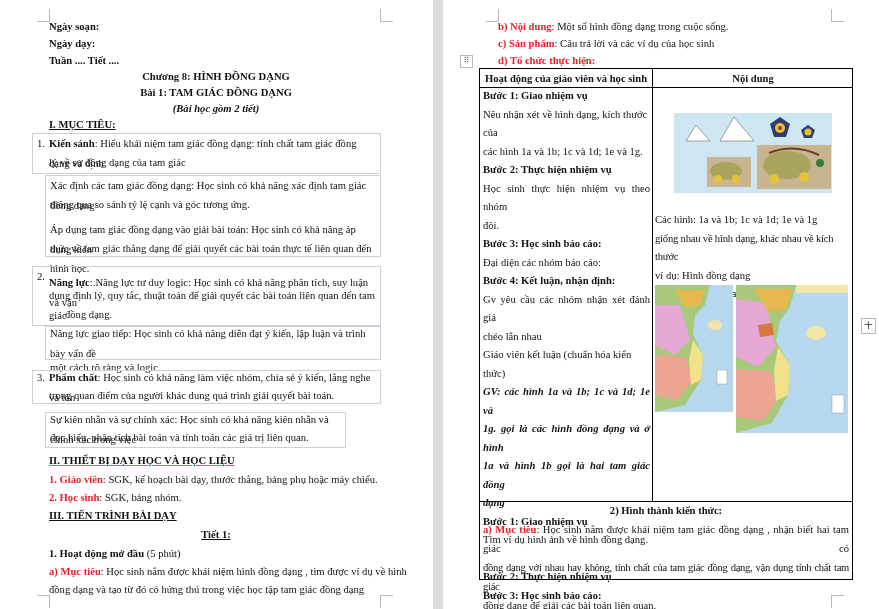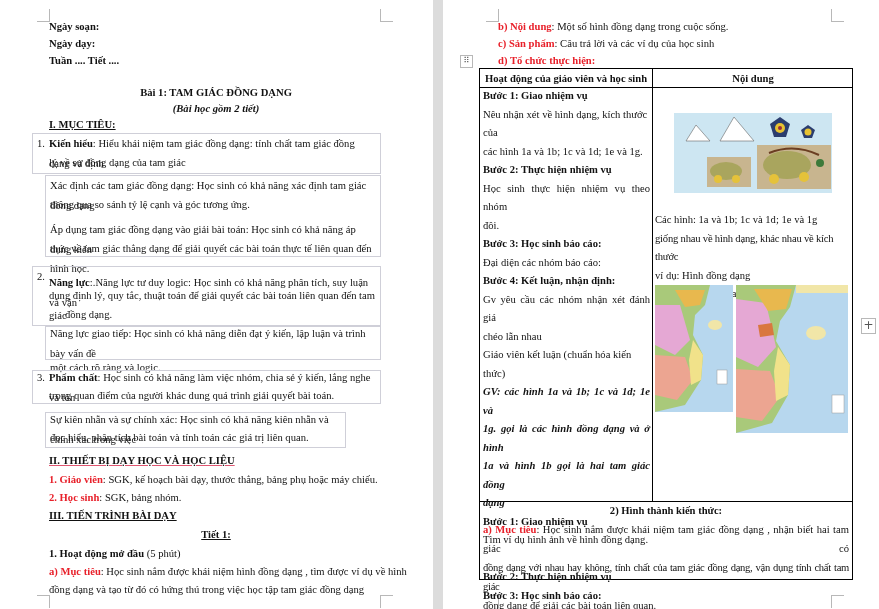--- a/index.html
+++ b/index.html
@@ -60,27 +60,28 @@
 
 <div class="page" id="page-left">
   <div class="corner tl" style="left:37px;top:9px;"></div>
   <div class="corner tr" style="left:380px;top:9px;"></div>
   <div class="corner bl" style="left:37px;top:595px;"></div>
   <div class="corner br" style="left:380px;top:595px;"></div>
 
   <div class="t b" style="left:49px;top:17px;">Ngày soạn:</div>
   <div class="t b" style="left:49px;top:34px;">Ngày dạy:</div>
   <div class="t b" style="left:49px;top:51px;text-align:right;">Tuần .... Tiết ....</div>
+  <div class="t b center" style="left:49px;width:334px;top:67px;">Chương 8: HÌNH ĐỒNG DẠNG</div>
   <div class="t b center" style="left:49px;width:334px;top:83px;">Bài 1: TAM GIÁC ĐỒNG DẠNG</div>
   <div class="t b i center" style="left:49px;width:334px;top:99px;">(Bài học gồm 2 tiết)</div>
   <div class="t b" style="left:49px;top:115px;"><span class="u">I. MỤC TIÊU:</span></div>
 
   <div class="box" style="left:32px;top:133px;width:349px;height:41px;">
     <span class="num">1.</span>
-    <div class="txt" style="top:0;"><span class="b">Kiến hiểu</span><span>: Hiểu khái niệm tam giác đồng dạng: tính chất tam giác đồng dạng và định</span></div>
+    <div class="txt" style="top:0;"><span class="b">Kiến sánh</span><span>: Hiểu khái niệm tam giác đồng dạng: tính chất tam giác đồng dạng và định</span></div>
     <div class="txt" style="top:19px;">lý về sự đồng dạng của tam giác</div>
   </div>
   <div class="box inner" style="left:45px;top:175px;width:336px;height:82px;">
     <div class="txt" style="top:0;left:4px;">Xác định các tam giác đồng dạng: Học sinh có khả năng xác định tam giác đồng dạng</div>
     <div class="txt" style="top:19px;left:4px;">thông qua so sánh tỷ lệ cạnh và góc tương ứng.</div>
     <div class="txt" style="top:44px;left:4px;">Áp dụng tam giác đồng dạng vào giải bài toán: Học sinh có khả năng áp dụng kiến</div>
     <div class="txt" style="top:63px;left:4px;">thức về tam giác thẳng dạng để giải quyết các bài toán thực tế liên quan đến hình học.</div>
   </div>
 
   <div class="box" style="left:32px;top:266px;width:349px;height:60px;">

